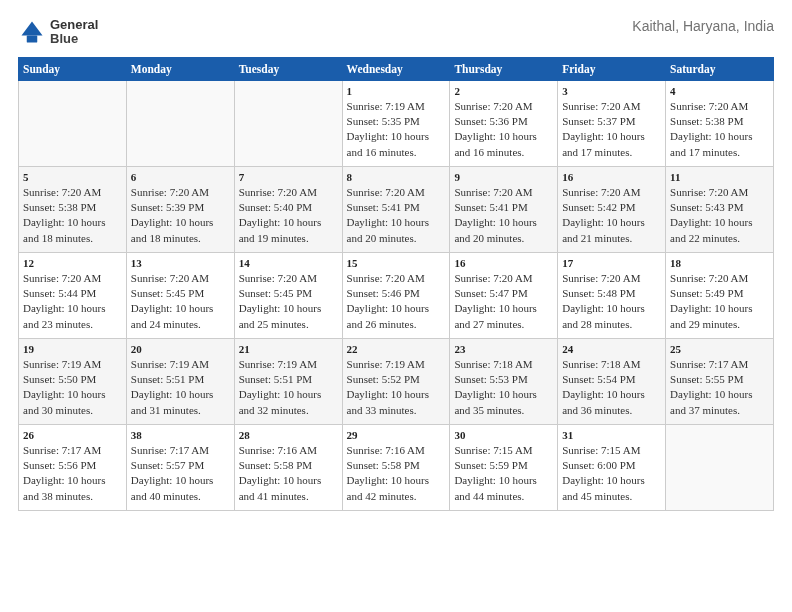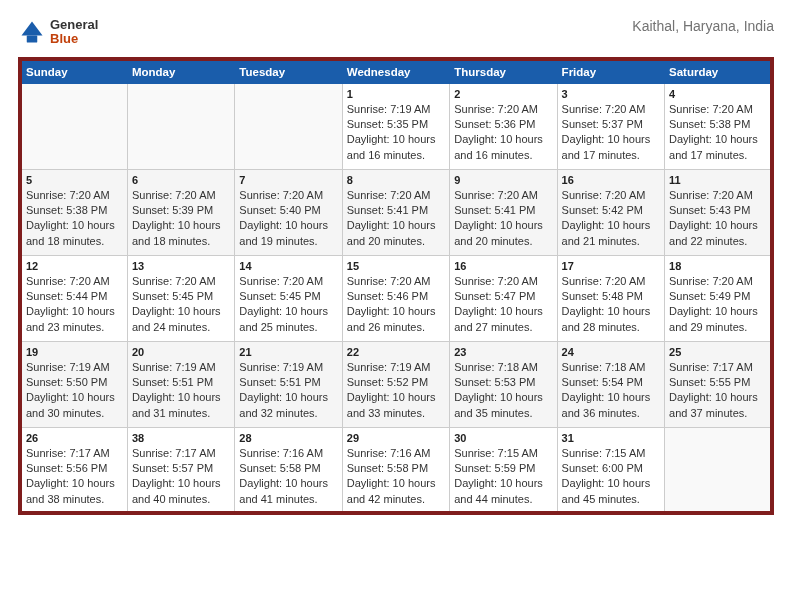--- a/index.html
+++ b/index.html
@@ -29,44 +29,45 @@
       gap: 4px;
     }
     .logo-text {
       display: flex;
       flex-direction: column;
       font-size: 13px;
       font-weight: bold;
       line-height: 1.1;
     }
     .logo-general { color: #333; }
-    .logo-blue { color: #c2410c; }
+    .logo-blue { color: #404040; }
     .logo-icon {
       width: 28px;
       height: 28px;
     }
     .title-block {
       text-align: right;
     }
     .title-month {
       font-size: 32px;
       font-weight: bold;
       color: #222;
       line-height: 1.1;
     }
     .title-location {
       font-size: 14px;
       color: #737373;
     }
     .calendar {
       flex: 1;
-      border: 4px solid #7f1d1d;
+      border: 1px solid #7f1d1d;
       border-collapse: collapse;
       width: 100%;
       table-layout: fixed;
+      font-family: Liberation Serif, serif;
     }
     .calendar thead th {
       background: #1a5dab;
       color: #fff;
       font-size: 11.5px;
       font-weight: bold;
       padding: 5px 4px;
       text-align: left;
       border: 1px solid #1a5dab;
     }

